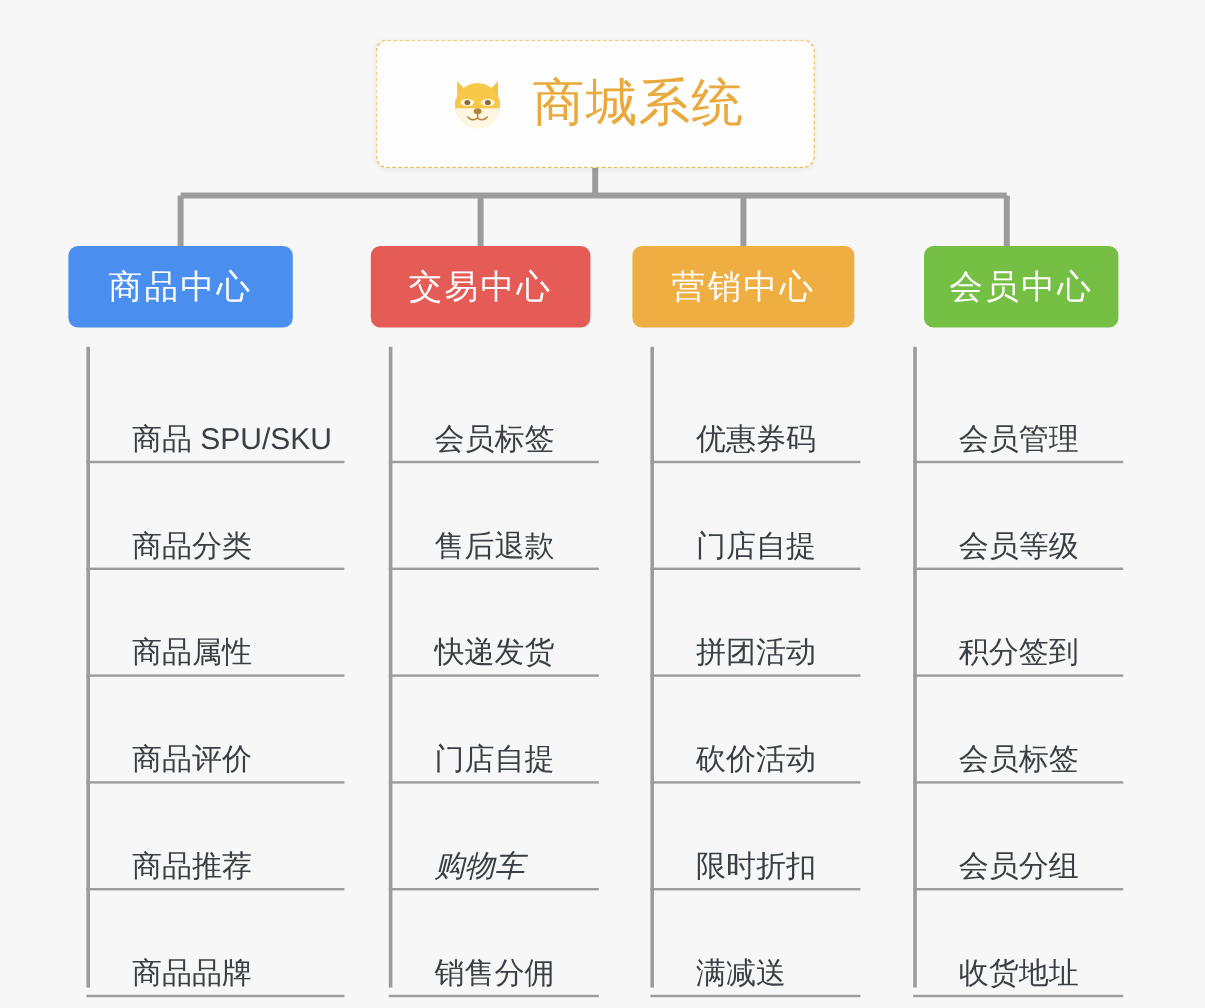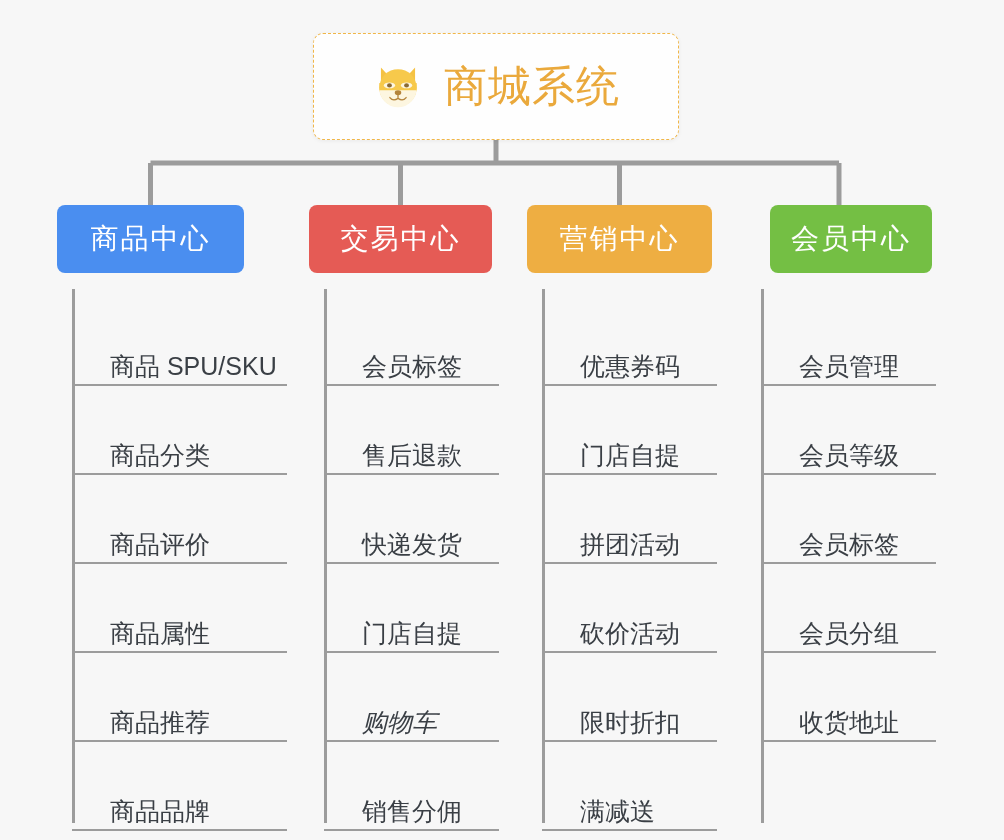--- a/index.html
+++ b/index.html
@@ -154,25 +154,25 @@
         <div class="leaf">
           <span class="leaf-underline" style="background: rgb(156, 156, 156); width: 215px;"></span>
           <span class="leaf-label" style="padding-left: 38px;">商品 SPU/SKU</span>
         </div>
         <div class="leaf">
           <span class="leaf-underline" style="background: rgb(156, 156, 156); width: 215px;"></span>
           <span class="leaf-label" style="padding-left: 38px;">商品分类</span>
         </div>
         <div class="leaf">
           <span class="leaf-underline" style="background: rgb(156, 156, 156); width: 215px;"></span>
+          <span class="leaf-label" style="padding-left: 38px;">商品属性</span>
+        </div>
+        <div class="leaf">
+          <span class="leaf-underline" style="background: rgb(156, 156, 156); width: 215px;"></span>
           <span class="leaf-label" style="padding-left: 38px;">商品评价</span>
-        </div>
-        <div class="leaf">
-          <span class="leaf-underline" style="background: rgb(156, 156, 156); width: 215px;"></span>
-          <span class="leaf-label" style="padding-left: 38px;">商品属性</span>
         </div>
         <div class="leaf">
           <span class="leaf-underline" style="background: rgb(156, 156, 156); width: 215px;"></span>
           <span class="leaf-label" style="padding-left: 38px;">商品推荐</span>
         </div>
         <div class="leaf">
           <span class="leaf-underline" style="background: rgb(156, 156, 156); width: 215px;"></span>
           <span class="leaf-label" style="">商品品牌</span>
         </div>
       </div>
@@ -250,20 +250,24 @@
         <div class="leaf">
           <span class="leaf-underline" style="background: rgb(156, 156, 156); width: 175px;"></span>
           <span class="leaf-label" style="padding-left: 38px;">会员管理</span>
         </div>
         <div class="leaf">
           <span class="leaf-underline" style="background: rgb(156, 156, 156); width: 175px;"></span>
           <span class="leaf-label" style="padding-left: 38px;">会员等级</span>
         </div>
         <div class="leaf">
           <span class="leaf-underline" style="background: rgb(156, 156, 156); width: 175px;"></span>
+          <span class="leaf-label" style="padding-left: 38px;">积分签到</span>
+        </div>
+        <div class="leaf">
+          <span class="leaf-underline" style="background: rgb(156, 156, 156); width: 175px;"></span>
           <span class="leaf-label" style="padding-left: 38px;">会员标签</span>
         </div>
         <div class="leaf">
           <span class="leaf-underline" style="background: rgb(156, 156, 156); width: 175px;"></span>
           <span class="leaf-label" style="padding-left: 38px;">会员分组</span>
         </div>
         <div class="leaf">
           <span class="leaf-underline" style="background: rgb(156, 156, 156); width: 175px;"></span>
           <span class="leaf-label" style="padding-left: 38px;">收货地址</span>
         </div>

